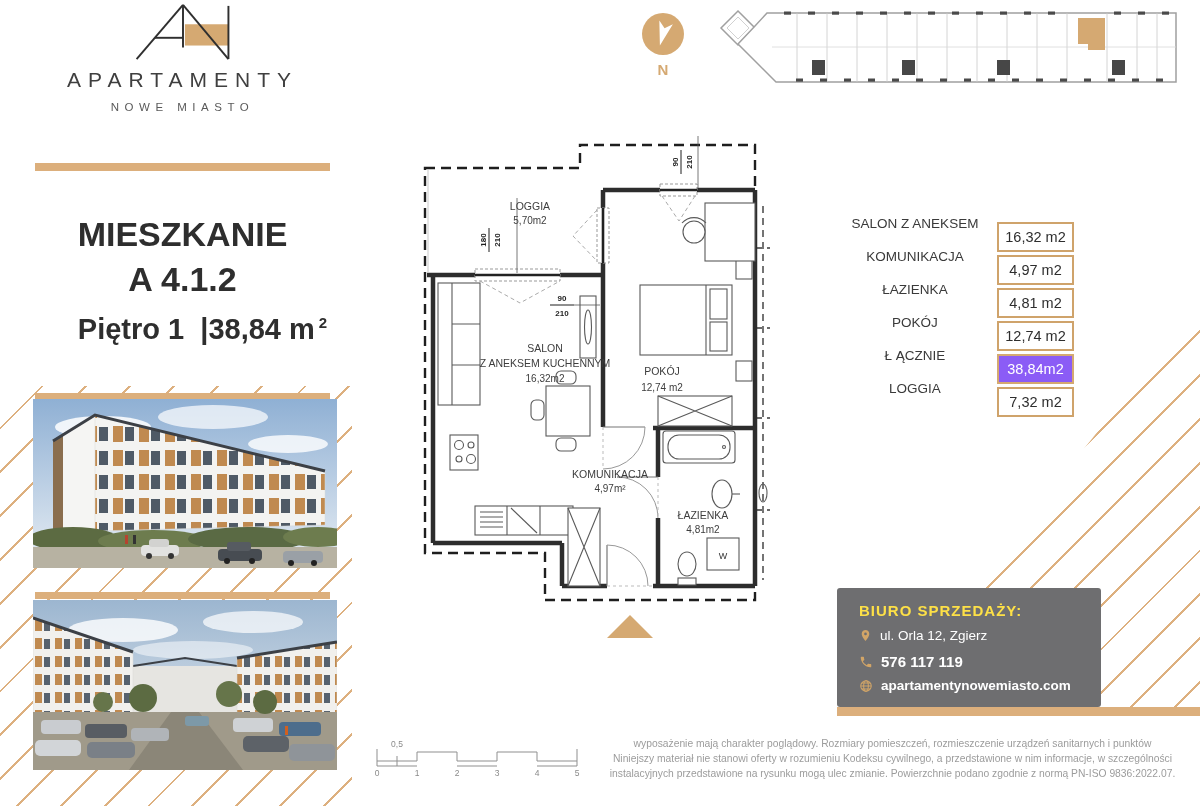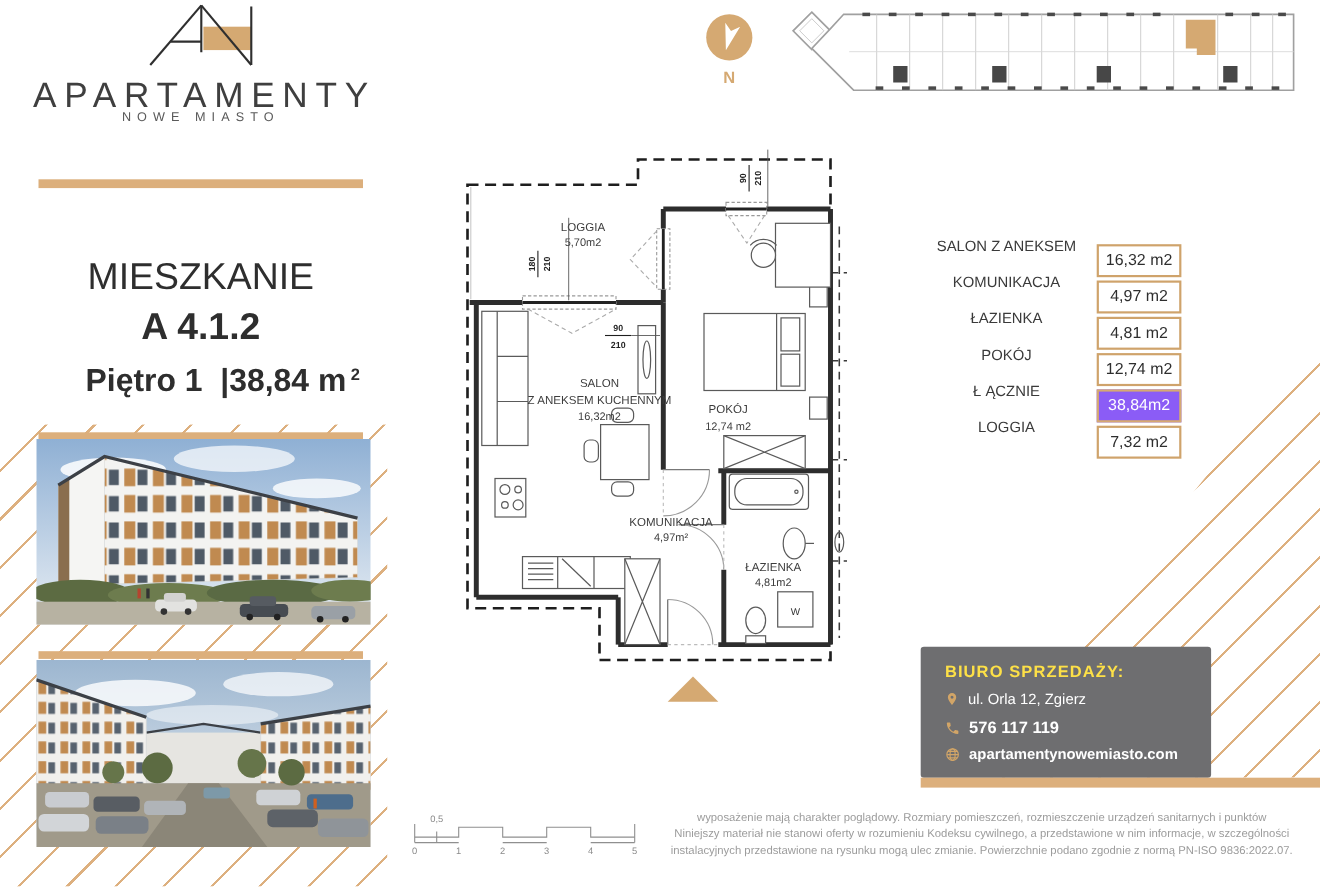--- a/index.html
+++ b/index.html
@@ -5,25 +5,25 @@
   html,body{margin:0;padding:0;background:#fff;}
   body{width:1200px;height:806px;position:relative;overflow:hidden;
        font-family:"Liberation Sans",sans-serif;color:#2f2f2f;}
   .abs{position:absolute;}
   
   .lines{position:absolute;background:repeating-linear-gradient(135deg,transparent 0 29px,#ddb07f 29px 31px);}
   .lines-left{left:0;top:386px;width:352px;height:420px;}
   .lines-right{left:880px;top:302px;width:320px;height:405px;clip-path:polygon(100% 0,100% 100%,0 100%);}
   .goldbar{position:absolute;background:#dcaf7c;}
   
-  .brand-name{left:30px;top:68px;width:305px;text-align:center;font-size:32px;letter-spacing:7px;color:#3f3f3f;}
+  .brand-name{left:30px;top:68px;width:305px;text-align:center;font-size:21px;letter-spacing:7px;color:#3f3f3f;}
   .brand-sub{left:30px;top:101px;width:305px;text-align:center;font-size:11.5px;letter-spacing:5.5px;color:#5a5a5a;}
   
   .heading{left:0;top:212px;width:365px;text-align:center;color:#2e2e2e;}
-  .h1{font-size:34px;font-weight:400;line-height:44px;margin-top:18px;}
+  .h1{font-size:34px;font-weight:700;line-height:44px;}
   .h2{font-size:34px;font-weight:600;line-height:46px;}
   .h3{font-size:29px;font-weight:600;line-height:42px;padding-left:40px;}
   .h3 sup{font-size:15px;margin-left:4px;}
   
   .photo{position:absolute;display:block;}
   
   .trow{position:absolute;left:840px;width:235px;height:30px;}
   .tlabel{position:absolute;left:0;top:0;width:150px;text-align:center;font-size:13.5px;color:#3a3a3a;line-height:30px;}
   .tbox{position:absolute;left:157px;top:13px;width:73px;height:26px;border:2px solid #cfa36b;background:#fff;
         text-align:center;font-size:14.5px;color:#2e2e2e;line-height:26px;}

